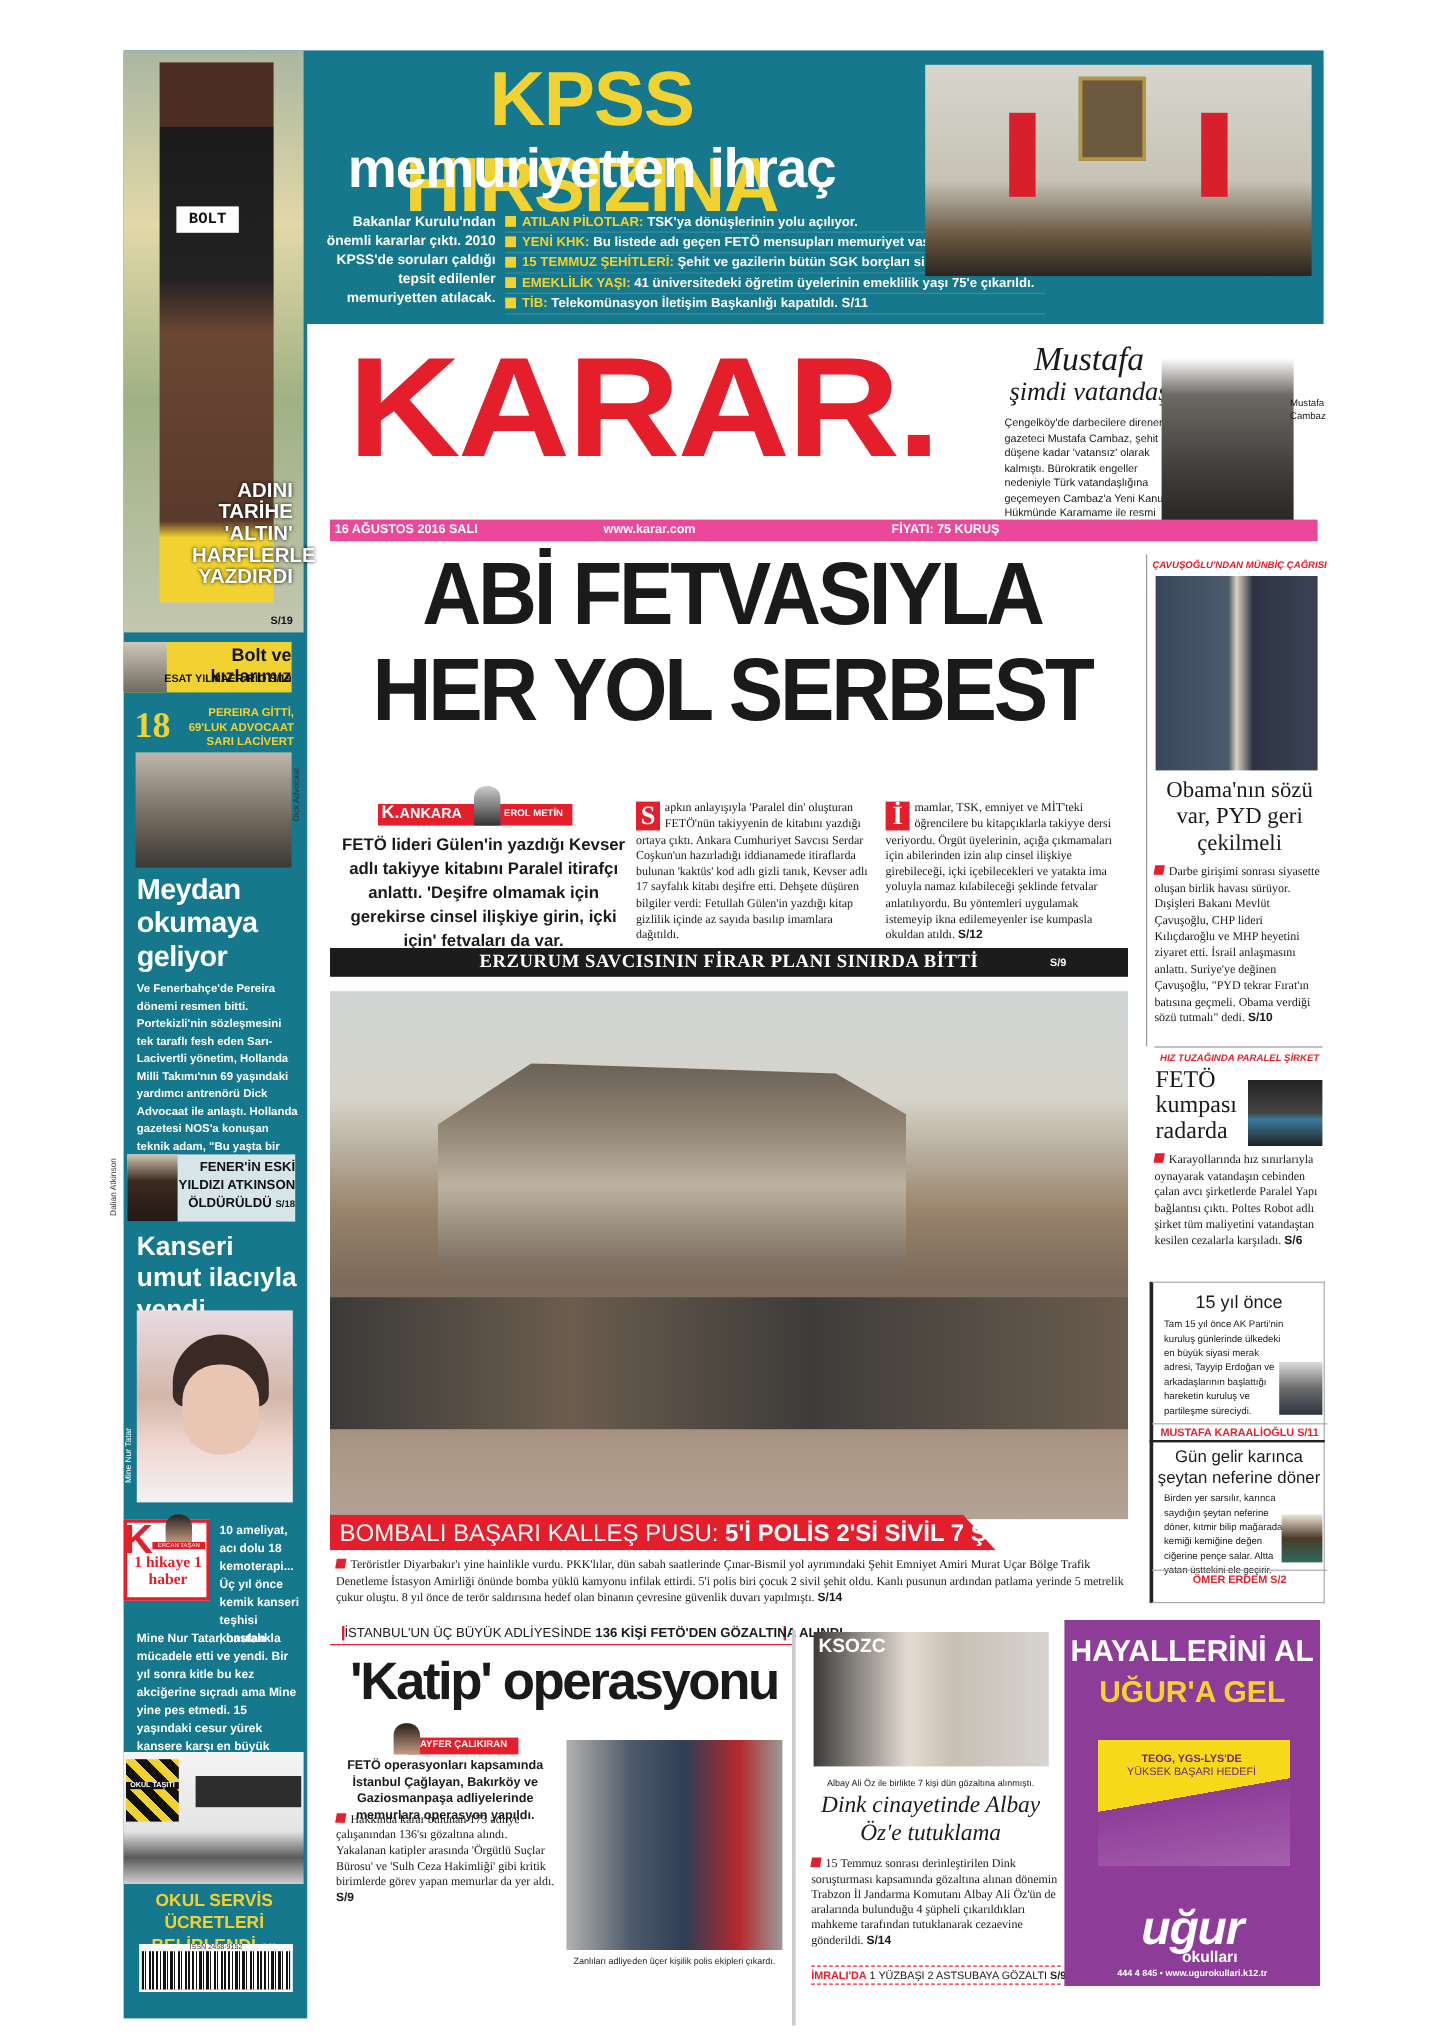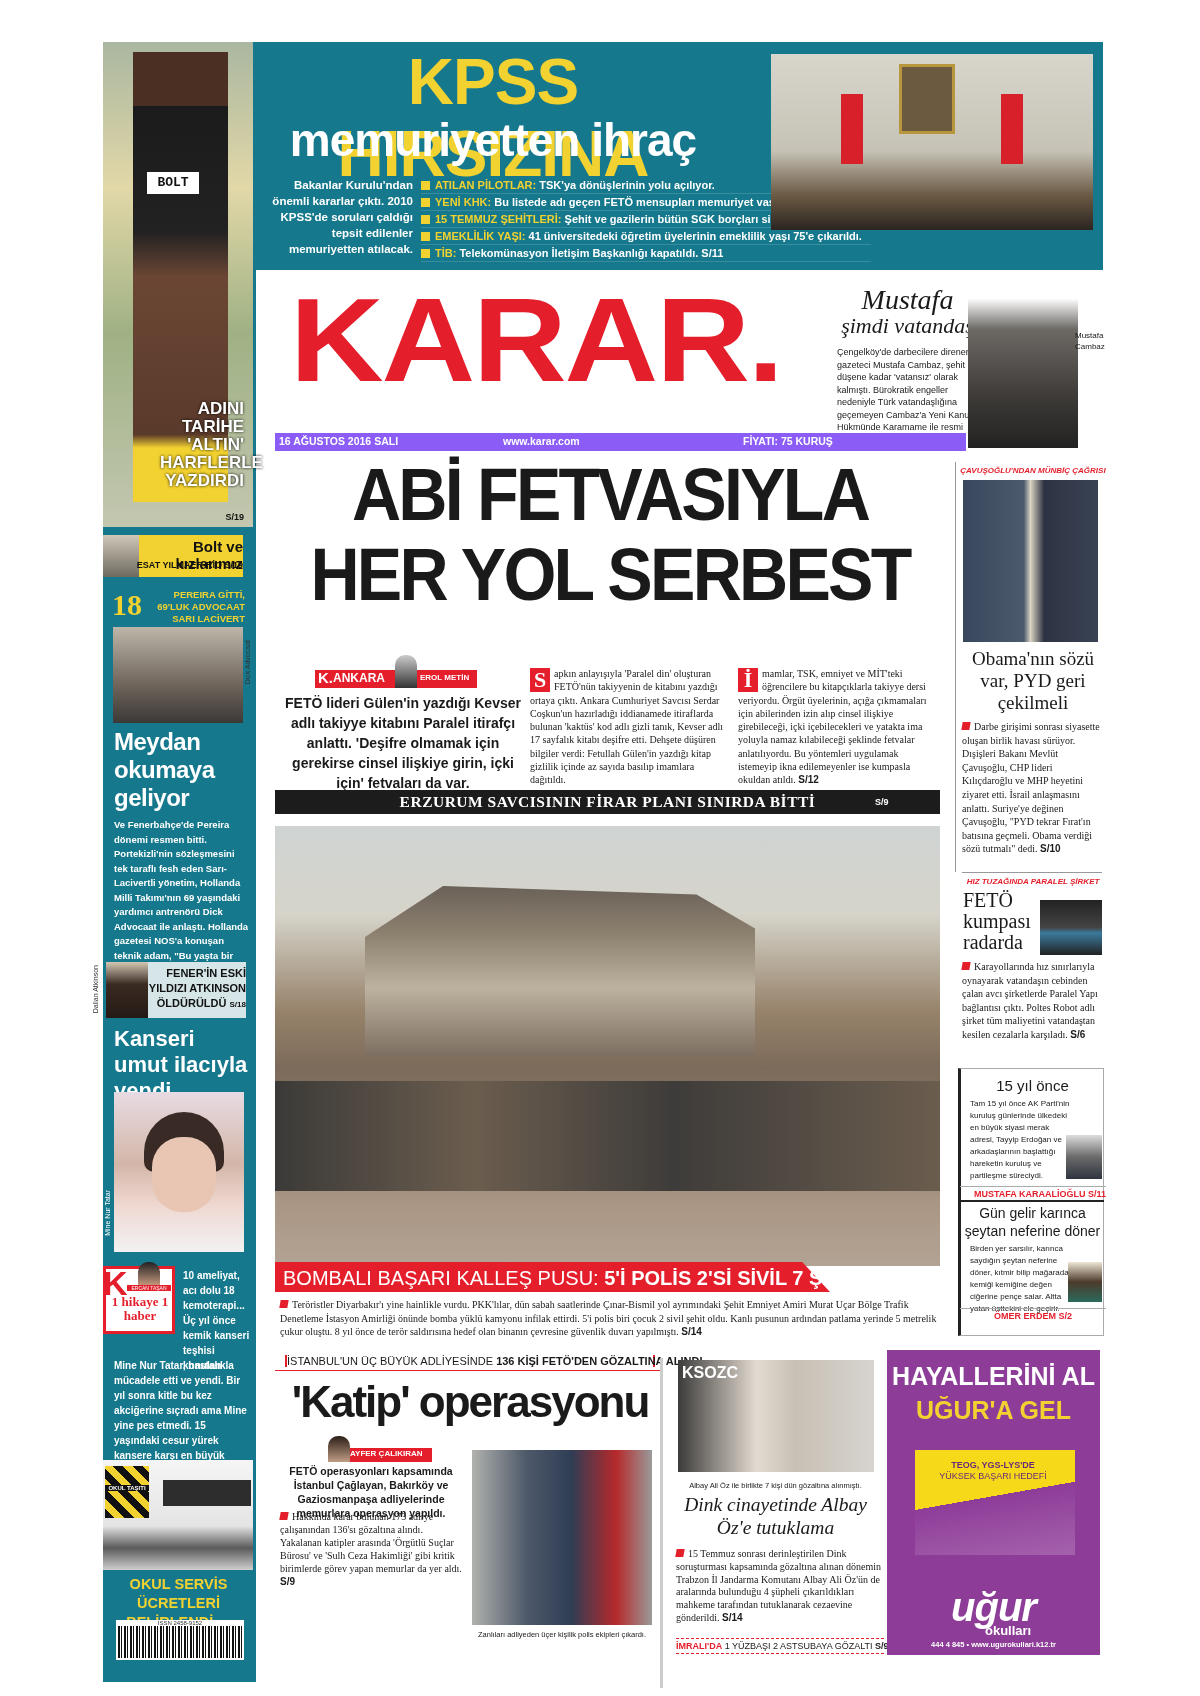--- a/index.html
+++ b/index.html
@@ -44,21 +44,21 @@
 #okul-h{left:106px;top:1575px;width:145px;text-align:center;font-size:14.5px;font-weight:700;color:#f2d230;line-height:19px}
 #barcode{left:116px;top:1620px;width:128px;height:40px;background:repeating-linear-gradient(90deg,#111 0 2px,#fff 2px 3px,#111 3px 4px,#fff 4px 6px);border:2px solid #fff}
 #issn{left:116px;top:1620px;width:128px;font-size:6px;text-align:center;background:#fff;color:#333}
 
 #masthead{left:290px;top:270px;font-size:118px;font-weight:900;color:#e41e2b;letter-spacing:-2px;line-height:140px;font-family:"Liberation Sans",sans-serif;transform:scaleX(1.1);transform-origin:left}
 #mustafa-h{left:820px;top:285px;width:175px;text-align:center;font-size:28px;font-style:italic;font-family:"Liberation Serif",serif;line-height:30px}
 #mustafa-sub{left:820px;top:313px;width:175px;text-align:center;font-size:22px;font-style:italic;font-family:"Liberation Serif",serif}
 #mustafa-body{left:837px;top:346px;width:145px;font-size:9px;line-height:12.5px}
 #mustafa-photo{left:968px;top:278px;width:110px;height:170px;background:linear-gradient(#fff 0 12%,#6d6a66 30%,#3d3a37 70%,#222)}
 #mustafa-cap{left:1075px;top:330px;font-size:8px;line-height:11px}
-#dateline{left:275px;top:433px;width:691px;height:18px;background:#8b5cf6}
+#dateline{left:275px;top:433px;width:823px;height:18px;background:#ec4899}
 #dateline span{position:absolute;top:2px;font-size:10.5px;font-weight:700;color:#fff}
 
 #main-h{left:270px;top:455px;width:680px;text-align:center;font-size:74px;font-weight:900;line-height:80px;letter-spacing:-3px;transform:scaleX(0.92)}
 #ankara-tag{left:315px;top:670px;width:162px;height:18px;background:#e41e2b}
 #ankara-k{left:318px;top:669px;font-size:15px;font-weight:900;color:#fff}
 #ankara-label{left:333px;top:671px;font-size:12px;font-weight:700;color:#fff}
 #ankara-author{left:420px;top:673px;font-size:8px;font-weight:700;color:#fff}
 #ankara-avatar{left:395px;top:655px;width:22px;height:33px;background:linear-gradient(#ccc,#333);border-radius:10px 10px 0 0}
 #main-deck{left:278px;top:693px;width:250px;font-size:14px;font-weight:700;line-height:20px;text-align:center}
 #main-col1{left:530px;top:667px;width:195px;font-size:10px;font-family:"Liberation Serif",serif;line-height:13.3px}
@@ -79,21 +79,21 @@
 #obama-h{left:958px;top:648px;width:150px;text-align:center;font-size:19px;font-family:"Liberation Serif",serif;line-height:22px}
 #obama-body{left:962px;top:720px;width:140px;font-size:10px;font-family:"Liberation Serif",serif;line-height:13.6px}
 #radar-kicker{left:958px;top:877px;width:150px;text-align:center;font-size:8px;font-weight:700;font-style:italic;color:#e41e2b}
 #radar-h{left:963px;top:890px;width:80px;font-size:20px;font-family:"Liberation Serif",serif;line-height:21px}
 #radar-photo{left:1040px;top:900px;width:62px;height:55px;background:linear-gradient(#222,#444 50%,#3b7a9c 60%,#222)}
 #radar-body{left:962px;top:960px;width:140px;font-size:10px;font-family:"Liberation Serif",serif;line-height:13.6px}
 #col1-box{left:958px;top:1068px;width:146px;height:268px;border:1px solid #aaa;border-left:3px solid #222}
 #col1-h{left:960px;top:1077px;width:145px;text-align:center;font-size:15px;line-height:18px}
 #col1-body{left:970px;top:1098px;width:100px;font-size:8px;line-height:12px}
 #col1-avatar{left:1066px;top:1135px;width:36px;height:44px;background:linear-gradient(#ddd,#6a6a6a 50%,#2f3440)}
-#col1-author{left:960px;top:1186px;width:146px;text-align:right;font-size:9px;font-weight:700;color:#e41e2b;border-top:1px solid #aaa;padding-top:2px}
+#col1-author{left:960px;top:1186px;width:146px;text-align:center;font-size:9px;font-weight:700;color:#e41e2b;border-top:1px solid #aaa;padding-top:2px}
 #col1-sep{left:958px;top:1200px;width:146px;height:2px;background:#222}
 #col2-h{left:960px;top:1204px;width:145px;text-align:center;font-size:14px;line-height:18px}
 #col2-body{left:970px;top:1243px;width:100px;font-size:8px;line-height:12px}
 #col2-avatar{left:1068px;top:1262px;width:34px;height:40px;background:linear-gradient(#efe6d5,#4b3a2a 50%,#2c6a5c)}
 #col2-author{left:960px;top:1308px;width:146px;text-align:center;font-size:9px;font-weight:700;color:#e41e2b;border-top:1px solid #aaa;padding-top:2px}
 
 #katip-kicker{left:285px;top:1355px;width:370px;text-align:center;font-size:11px;border-left:2px solid #e41e2b;border-right:2px solid #e41e2b;white-space:nowrap}
 #katip-rule{left:275px;top:1370px;width:385px;height:1px;background:#e41e2b}
 #katip-h{left:275px;top:1377px;width:390px;text-align:center;font-size:44px;font-weight:900;letter-spacing:-2px;line-height:50px}
 #ayfer-tag{left:340px;top:1448px;width:92px;height:14px;background:#e41e2b}

